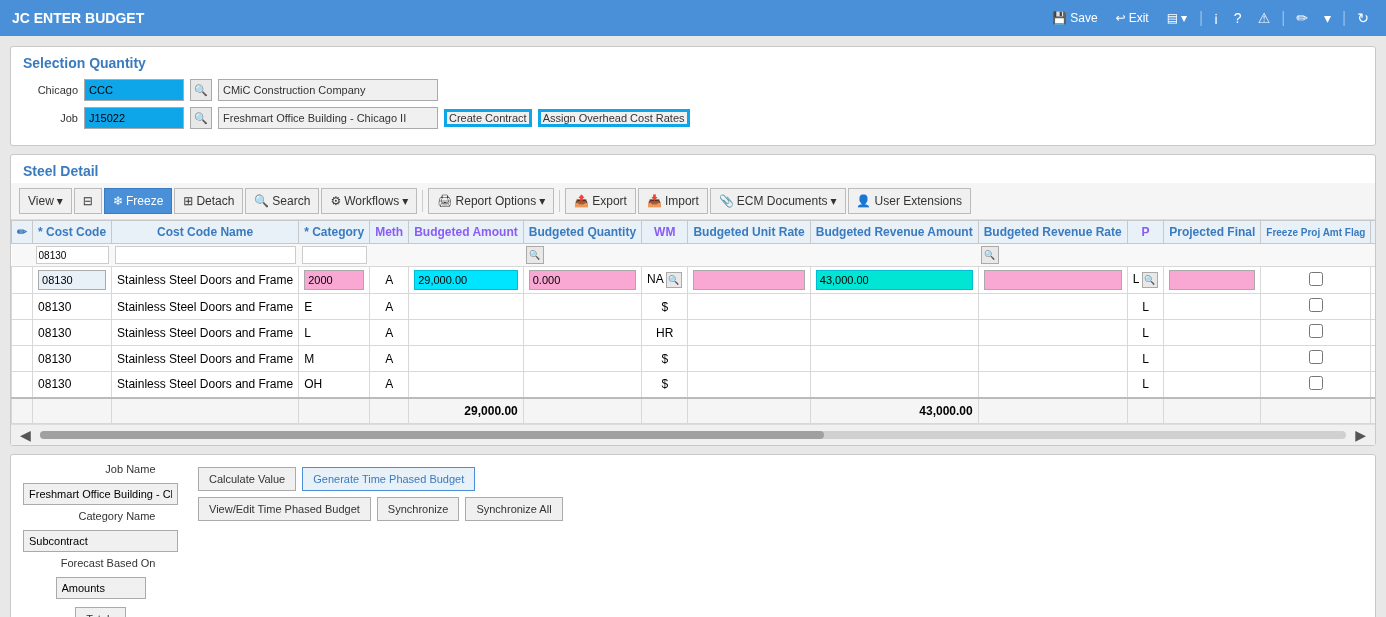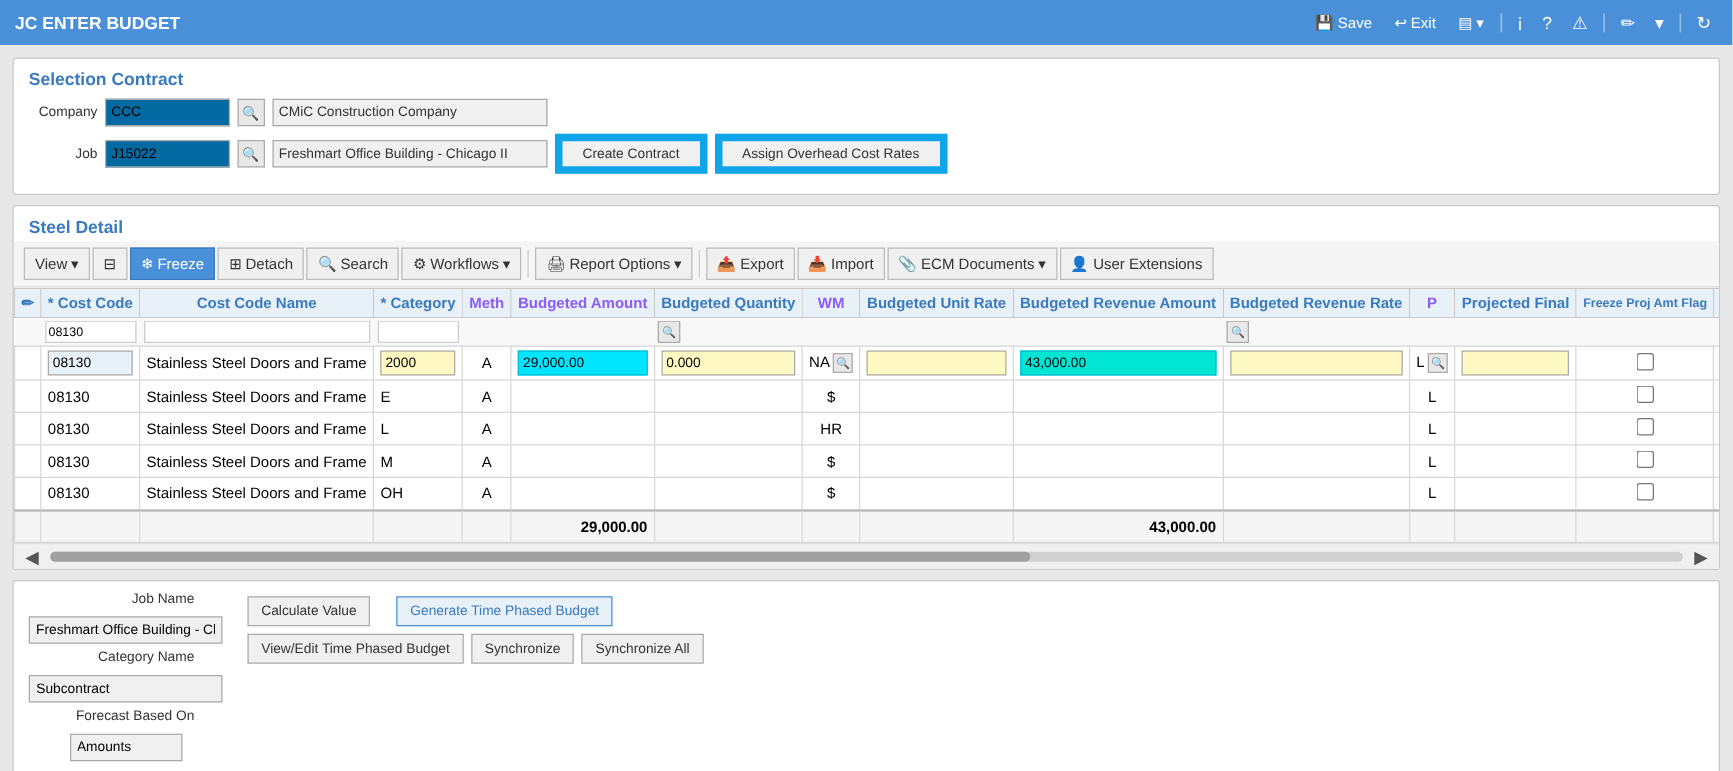--- a/index.html
+++ b/index.html
@@ -40,32 +40,32 @@
       font-weight: bold;
       padding: 8px 12px 4px;
     }
 
     
     .selection-grid { padding: 4px 12px 10px; }
     .field-row { display: flex; align-items: center; margin-bottom: 6px; gap: 6px; }
     .field-label { width: 55px; text-align: right; color: #333; font-size: 11px; }
     .field-input {
       border: 1px solid #aaa; height: 22px; padding: 0 4px; font-size: 11px;
-      width: 100px; background: #0369a1;
+      width: 100px; background: #0ea5e9;
     }
     .field-input-wide {
       border: 1px solid #aaa; height: 22px; padding: 0 4px; font-size: 11px;
       width: 200px; background: #f0f0f0; color: #333;
     }
     .search-icon-inline {
       border: 1px solid #aaa; background: #e8e8e8; height: 22px; width: 22px;
       display: flex; align-items: center; justify-content: center; cursor: pointer; font-size: 11px;
     }
     .action-btn {
-      border: 6px solid #0ea5e9; background: #f0f0f0; height: 32px; padding: 0 16px;
+      border: 3px solid #0ea5e9; background: #f0f0f0; height: 18px; padding: 0 2px;
       cursor: pointer; font-size: 11px; color: #333;
     }
 
     
     .toolbar {
       display: flex; align-items: center; gap: 2px; padding: 5px 8px;
       border-bottom: 1px solid #ddd; background: #f5f5f5; flex-wrap: wrap;
     }
     .toolbar-btn {
       border: 1px solid #bbb; background: #f0f0f0; height: 26px; padding: 0 8px;
@@ -84,21 +84,21 @@
       white-space: nowrap; position: sticky; top: 0;
     }
     thead th.normal-header { color: #8b5cf6; font-weight: bold; }
     tbody tr { background: white; }
     tbody td {
       border: 1px solid #d8d8d8; padding: 3px 5px; height: 26px;
       white-space: nowrap;
     }
     .cell-input {
       border: 1px solid #aaa; height: 20px; width: 100%; padding: 0 3px;
-      font-size: 11px; background: #fef9c3;
+      font-size: 11px; background: #f9a8d4;
     }
     .cell-input.highlighted { background: #00e5ff; border-color: #00bcd4; }
     .cell-input.teal { background: #00e5d4; border-color: #00bcd4; }
     .cell-checkbox { width: 14px; height: 14px; }
     .total-row { background: #f5f5f5; font-weight: bold; }
     .total-row td { border-top: 2px solid #bbb; }
 
     
     .filter-row td { background: #f8f8f8; padding: 2px 3px; }
     .filter-input { border: 1px solid #ccc; height: 18px; width: 100%; padding: 0 2px; font-size: 10px; }
@@ -154,24 +154,24 @@
     <button class="header-icon-btn">✏</button>
     <button class="header-icon-btn">▾</button>
     <span class="header-separator">|</span>
     <button class="header-icon-btn">↻</button>
   </div>
 </div>
 
 <div class="main-content">
 
   <div class="panel">
-    <div class="panel-title">Selection Contract</div>
+    <div class="panel-title">Selection Quantity</div>
     <div class="selection-grid">
       <div class="field-row">
-        <label class="field-label">Company</label>
+        <label class="field-label">Chicago</label>
         <input class="field-input" type="text" value="CCC" style="">
         <div class="search-icon-inline">🔍</div>
         <input class="field-input-wide" type="text" value="CMiC Construction Company" readonly="" style="width: 220px;">
       </div>
       <div class="field-row">
         <label class="field-label">Job</label>
         <input class="field-input" type="text" value="J15022" style="">
         <div class="search-icon-inline">🔍</div>
         <input class="field-input-wide" type="text" value="Freshmart Office Building - Chicago II" readonly="" style="width: 220px;">
         <button class="action-btn">Create Contract</button>
@@ -428,21 +428,21 @@
           <label class="footer-label">Category Name</label>
           <input class="footer-input" type="text" value="Subcontract" readonly="" style="">
         </div>
         <div class="footer-row">
           <label class="footer-label">Forecast Based On</label>
           <input class="footer-input" type="text" value="Amounts" style="width: 90px;">
           <button class="footer-btn">Totals</button>
         </div>
       </div>
       <div style="display:flex; flex-direction:column; gap:6px; padding-top:4px;">
-        <div style="display:flex; gap:21px;">
+        <div style="display:flex; gap:6px;">
           <button class="footer-btn">Calculate Value</button>
           <button class="footer-btn primary">Generate Time Phased Budget</button>
         </div>
         <div style="display:flex; gap:6px;">
           <button class="footer-btn">View/Edit Time Phased Budget</button>
           <button class="footer-btn">Synchronize</button>
           <button class="footer-btn">Synchronize All</button>
         </div>
       </div>
     </div>

